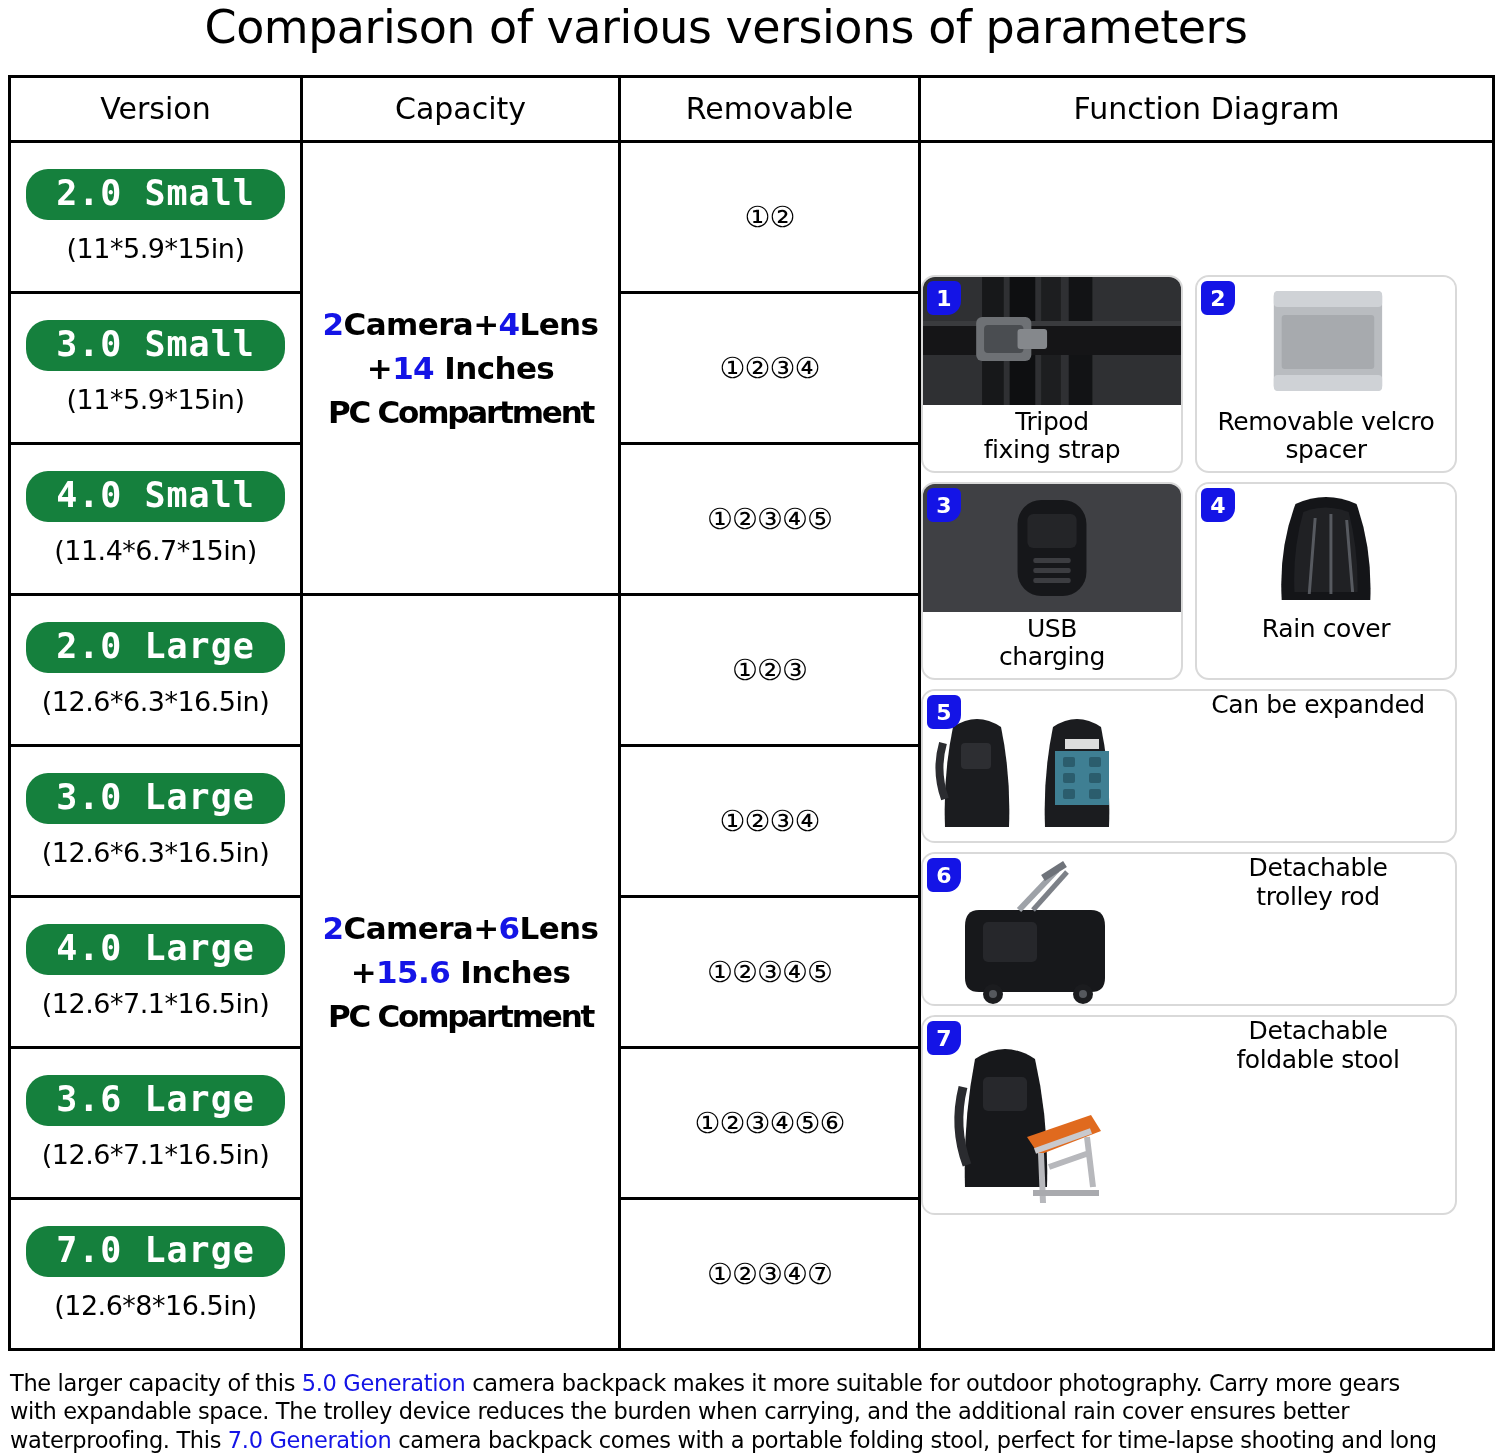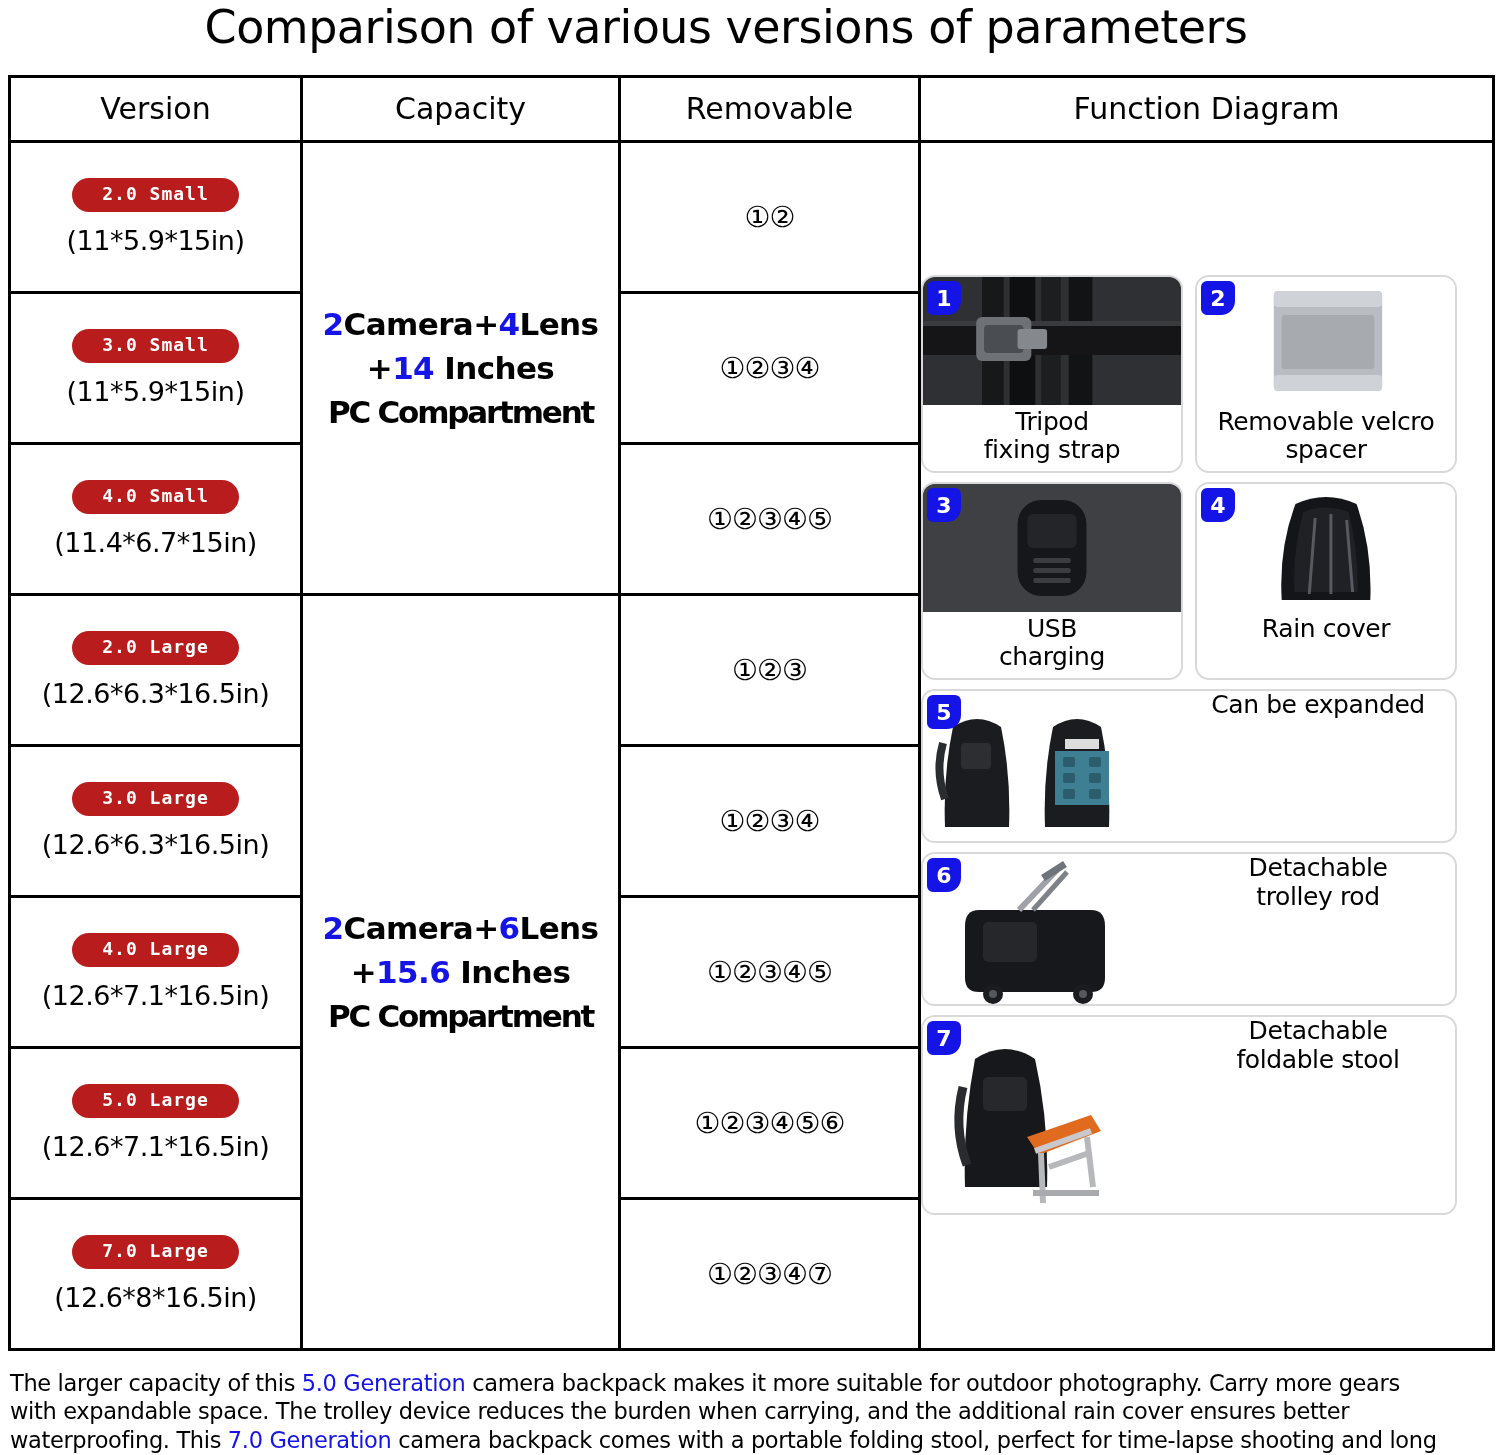--- a/index.html
+++ b/index.html
@@ -64,25 +64,25 @@
   col.c3 { width: 300px; }
   col.c4 { width: 574px; }
 
   
   .vercell {
     height: 148px;
     padding: 6px 0;
   }
   .verbadge {
     display: inline-block;
-    background: #b91c1c;
+    background: #15803d;
     color: #fff;
     border-radius: 22px;
     padding: 7px 30px 9px 30px;
-    font-size: 18px;
+    font-size: 35px;
     font-family: "DejaVu Sans Mono", monospace;
     font-weight: 700;
     letter-spacing: 1px;
     line-height: 1;
   }
   .verdims {
     margin-top: 13px;
     font-size: 27px;
     font-family: "DejaVu Sans", sans-serif;
     letter-spacing: -0.5px;
@@ -417,21 +417,21 @@
       <tr>
         <td class="vercell">
           <div class="verbadge">4.0 Large</div>
           <div class="verdims">(12.6*7.1*16.5in)</div>
         </td>
         <td class="funccell">①②③④⑤</td>
       </tr>
 
       <tr>
         <td class="vercell">
-          <div class="verbadge">5.0 Large</div>
+          <div class="verbadge">3.6 Large</div>
           <div class="verdims">(12.6*7.1*16.5in)</div>
         </td>
         <td class="funccell">①②③④⑤⑥</td>
       </tr>
 
       <tr>
         <td class="vercell">
           <div class="verbadge">7.0 Large</div>
           <div class="verdims">(12.6*8*16.5in)</div>
         </td>

